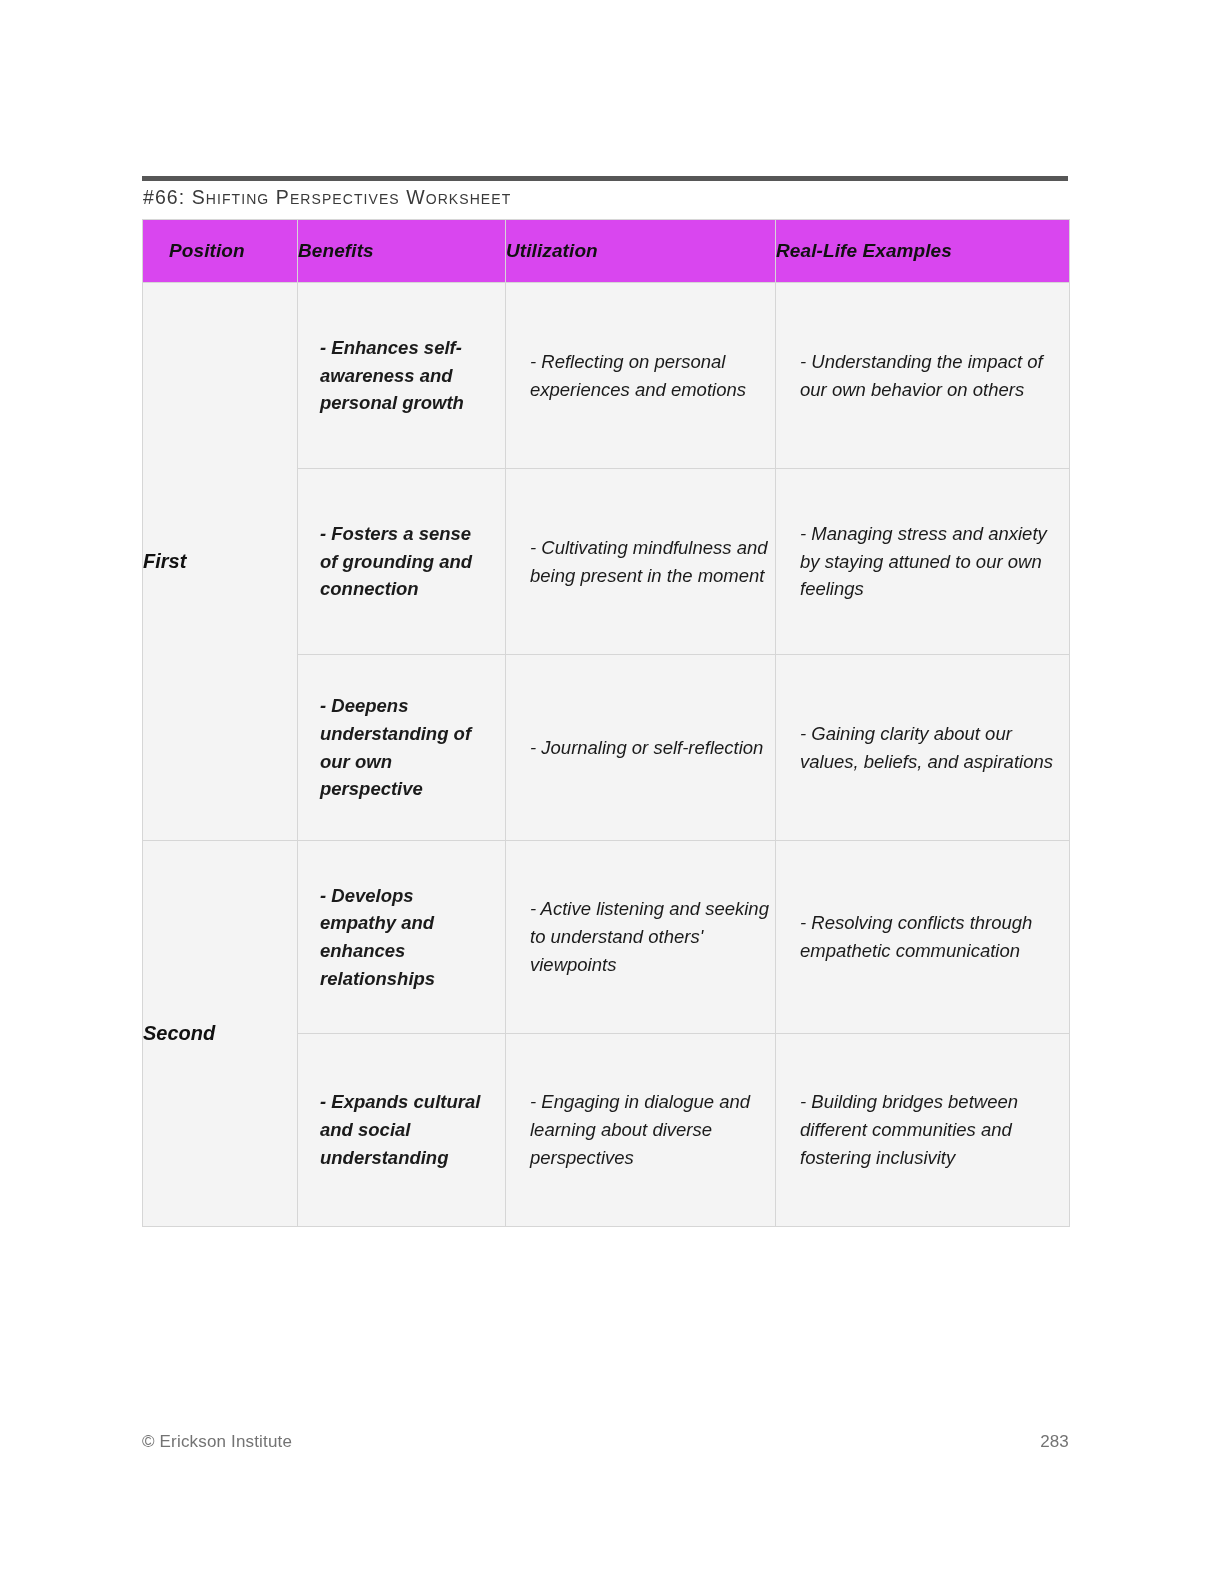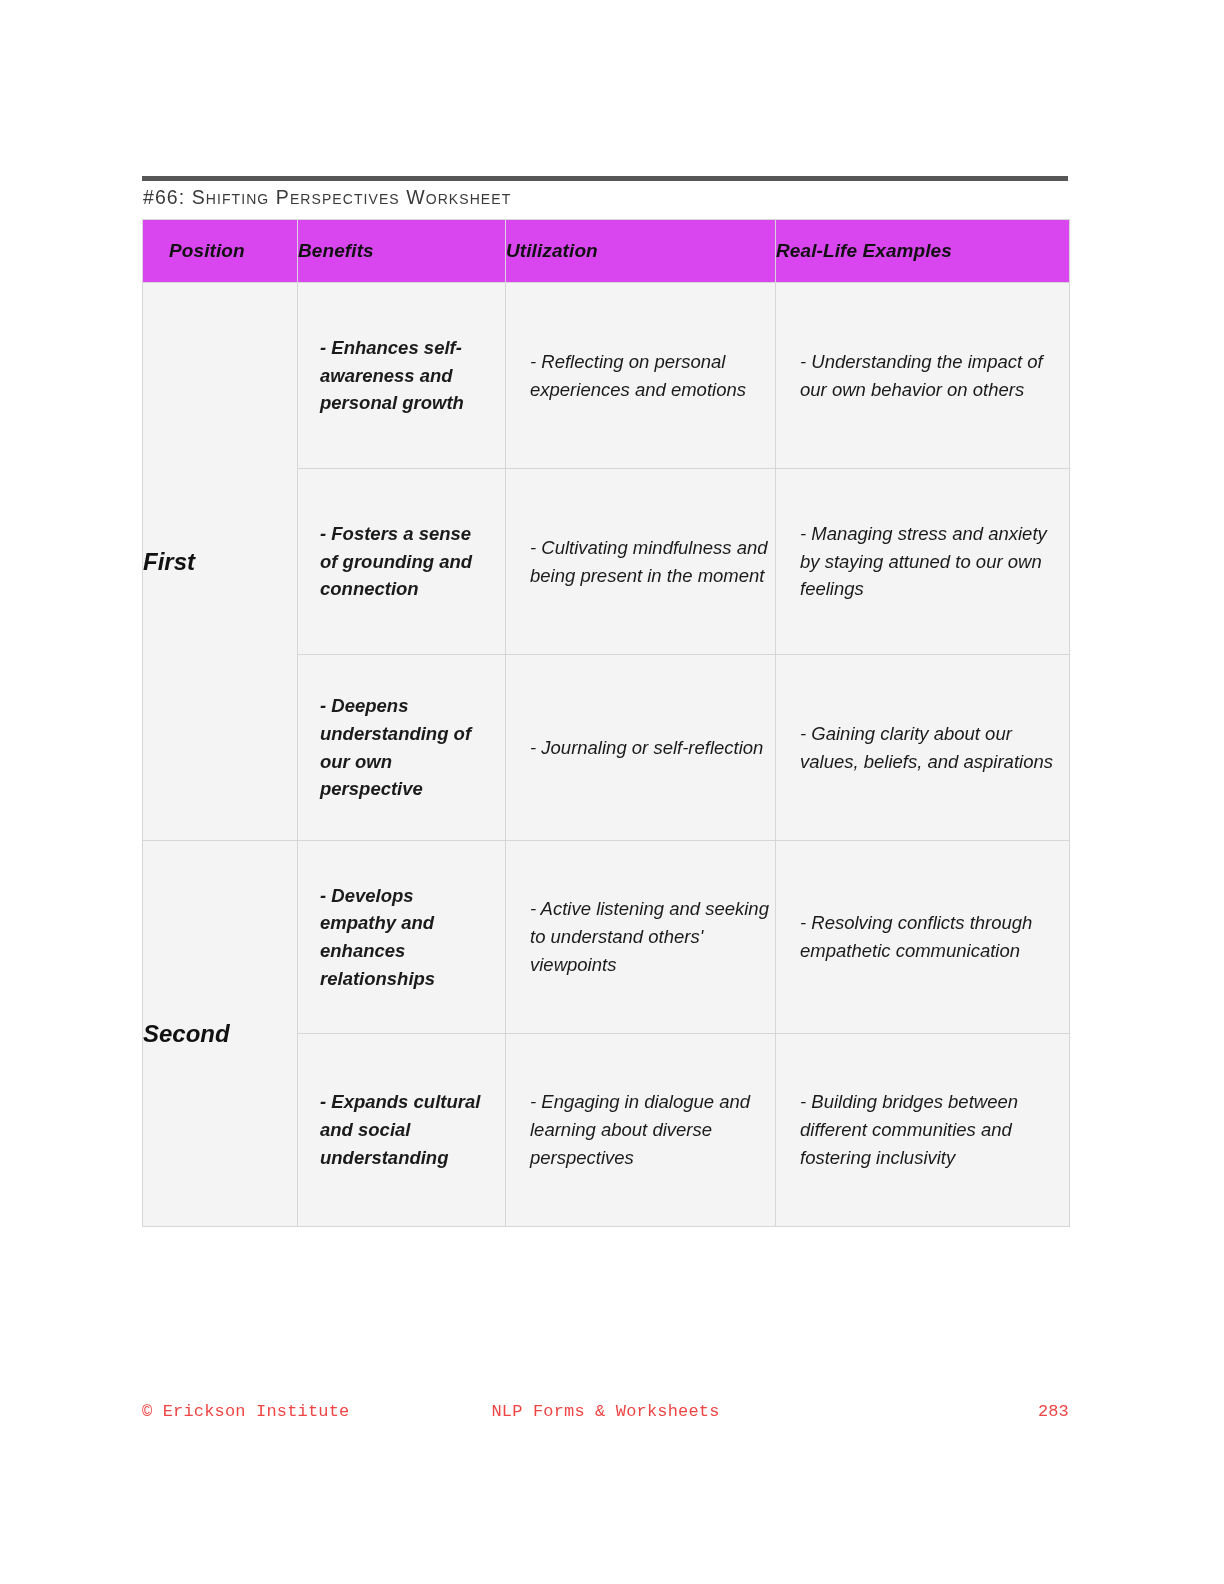--- a/index.html
+++ b/index.html
@@ -83,21 +83,21 @@
     letter-spacing: 0.005em;
     border-top: 1px solid #d6d6d6;
   }
   thead th.h-pos { padding-left: 26px; }
 
   
   td.pos-cell {
     background: #f4f4f4;
     font-style: italic;
     font-weight: bold;
-    font-size: 24px;
+    font-size: 20px;
     color: #111111;
     vertical-align: top;
     padding: 18px 0 0 26px;
     border-right: 1px solid #d6d6d6;
   }
 
   
   td.body-cell {
     background: #f4f4f4;
     font-style: italic;
@@ -112,25 +112,25 @@
   td.body-cell.utilization { padding-left: 24px; }
   td.body-cell.examples { padding-left: 24px; padding-right: 14px; }
 
   tr.data-row td { height: 185px; }
   tr.data-row.tall td { height: 192px; }
 
   
   .footer {
     position: absolute;
     left: 142px;
-    top: 1402px;
+    top: 1432px;
     width: 927px;
     height: 26px;
-    color: #ef4444;
-    font-family: Liberation Mono, monospace;
+    color: #737373;
+    font-family: Liberation Sans, sans-serif;
     font-size: 17px;
     letter-spacing: 0.01em;
   }
   .footer .f-left {
     position: absolute; left: 0; top: 0;
   }
   .footer .f-center {
     position: absolute; left: 0; top: 0;
     width: 927px; text-align: center;
   }
@@ -196,17 +196,16 @@
           <td class="body-cell utilization">- Engaging in dialogue and learning about diverse perspectives</td>
           <td class="body-cell examples">- Building bridges between different communities and fostering inclusivity</td>
         </tr>
 
       </tbody>
     </table>
   </div>
 
   <div class="footer">
     <span class="f-left">© Erickson Institute</span>
-    <span class="f-center">NLP Forms &amp; Worksheets</span>
     <span class="f-right">283</span>
   </div>
 
 </div>
 
 </body></html>

